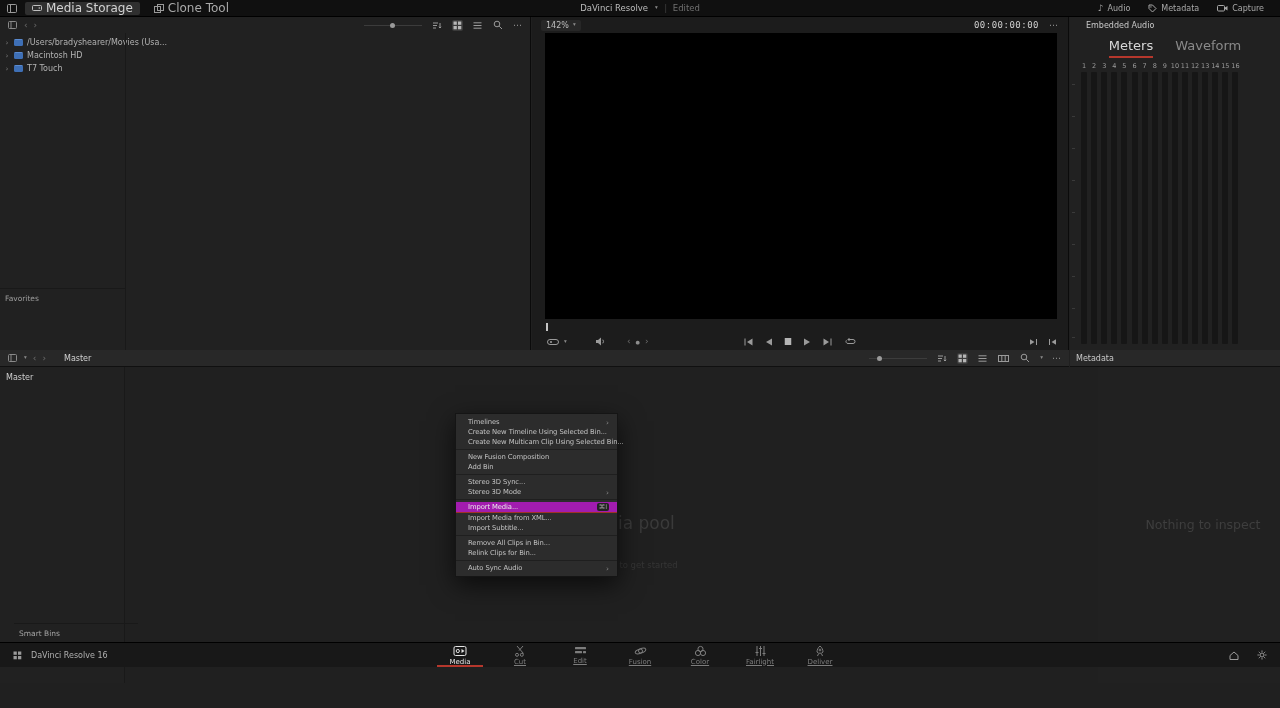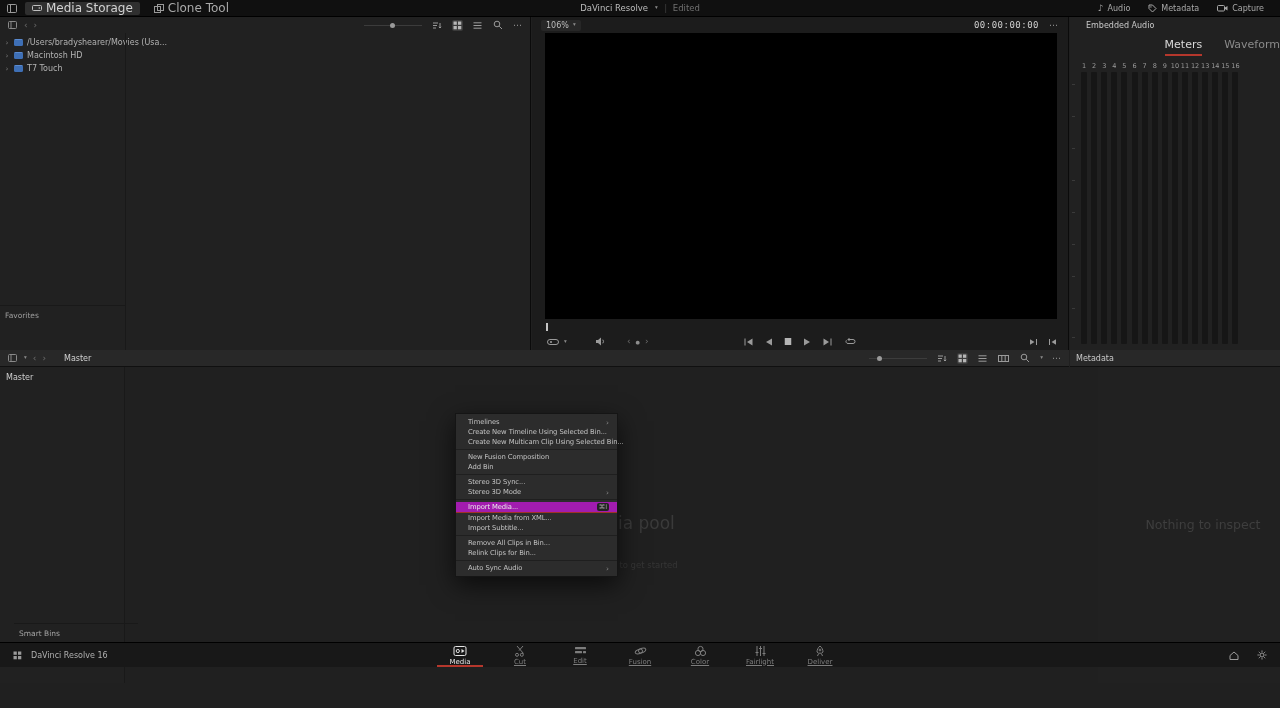--- a/index.html
+++ b/index.html
@@ -44,21 +44,21 @@
   .slider-thumb { position:absolute; top:2.5px; width:5px; height:5px; border-radius:50%; background:#9a9a9a; }
   .icon-box { display:flex; align-items:center; justify-content:center; padding:1px; }
   .icon-box.active { background:#3a3a3a; border-radius:2px; }
   .tree { padding-top:3px; }
   .tree-row { display:flex; align-items:center; gap:4px; height:13px; padding-left:4px;
     font-size:8px; color:#b3b3b3; white-space:nowrap; }
   .tree-chev { color:#7a7a7a; font-size:7.5px; width:6px; text-align:center; }
   .disk-icon { width:9px; height:7px; border-radius:1.5px; background:#3e6fb5;
     border-top:1px solid #5a8bd0; flex:0 0 auto; }
   .col-div { position:absolute; left:125px; top:16px; bottom:0; width:1px; background:#191919; }
-  .favorites { position:absolute; left:0; top:288px; width:125px;
+  .favorites { position:absolute; left:0; top:271px; width:125px;
     border-top:1px solid #191919; padding:5px 0 0 5px; font-size:7.5px; color:#9c9c9c; }
 
   
   .viewer-panel { position:absolute; left:532px; top:17px; width:537px; height:333px;
     background:#1c1c1c; border-right:1px solid #0b0b0b; }
   .vp-header { height:16px; display:flex; align-items:center; padding:0 9px; }
   .zoom-select { display:flex; align-items:center; gap:4px; font-size:8px; color:#bdbdbd;
     background:#272727; padding:1px 5px; border-radius:2px; }
   .vp-right { margin-left:auto; display:flex; align-items:flex-end; gap:10px; }
   .timecode { font-family:"DejaVu Sans Mono","Liberation Mono",monospace;
@@ -72,21 +72,21 @@
   .tr-nav { position:absolute; left:95px; top:0; height:100%; display:flex; align-items:center; gap:5px;
     color:#8d8d8d; }
   .tr-nav .dot { font-size:5px; color:#8d8d8d; }
   .tr-center { position:absolute; left:50%; transform:translateX(-50%); top:0; height:100%;
     display:flex; align-items:center; gap:10px; }
   .tr-right { position:absolute; right:10px; top:0; height:100%; display:flex; align-items:center; gap:8px; }
 
   
   .audio-panel { position:absolute; left:1070px; top:17px; width:210px; height:333px; background:#212121; }
   .ap-title { padding:4px 0 0 16px; font-size:8px; color:#c9c9c9; }
-  .ap-tabs { display:flex; justify-content:flex-end; gap:22px; margin-top:8px; font-size:11px; color:#8a8a8a; }
+  .ap-tabs { display:flex; justify-content:center; gap:22px; margin-top:8px; font-size:13px; color:#8a8a8a; }
   .ap-tab { padding-bottom:3px; border-bottom:2px solid transparent; }
   .ap-tab.active { color:#d8d8d8; border-bottom-color:#b5372c; }
   .ap-body { position:absolute; left:9px; right:4px; top:44px; bottom:6px; display:flex; }
   .ch-col { flex:0 0 10.1px; display:flex; flex-direction:column; align-items:center; }
   .ch-label { font-size:6.5px; color:#9a9a9a; height:11px; line-height:11px; }
   .strip { width:6px; flex:1; background:#161616; border-radius:1px; }
   .monitor-col { margin-left:6px; flex:0 0 28px; display:flex; flex-direction:column; align-items:center; }
   .monitor-label { font-size:6.8px; color:#cfcfcf; font-weight:bold; height:11px; line-height:11px; }
   .monitor-strips { flex:1; display:flex; gap:2px; align-self:stretch; justify-content:center; }
   .monitor-strips .strip { width:8px; flex:0 0 auto; }
@@ -275,21 +275,21 @@
   </div>
   <div class="col-div"></div>
   <div class="favorites">
     <span>Favorites</span>
   </div>
 </div>
 
 <div class="viewer-panel">
   <div class="vp-header">
     <div class="zoom-select">
-      <span>106%</span>
+      <span>142%</span>
       <span class="chev">▾</span>
     </div>
     <div class="vp-right">
       <span class="timecode">00:00:00:00</span>
       <span class="more-dots">⋯</span>
     </div>
   </div>
   <div class="video"></div>
   <div class="scrubber">
     <div class="playhead"></div>

